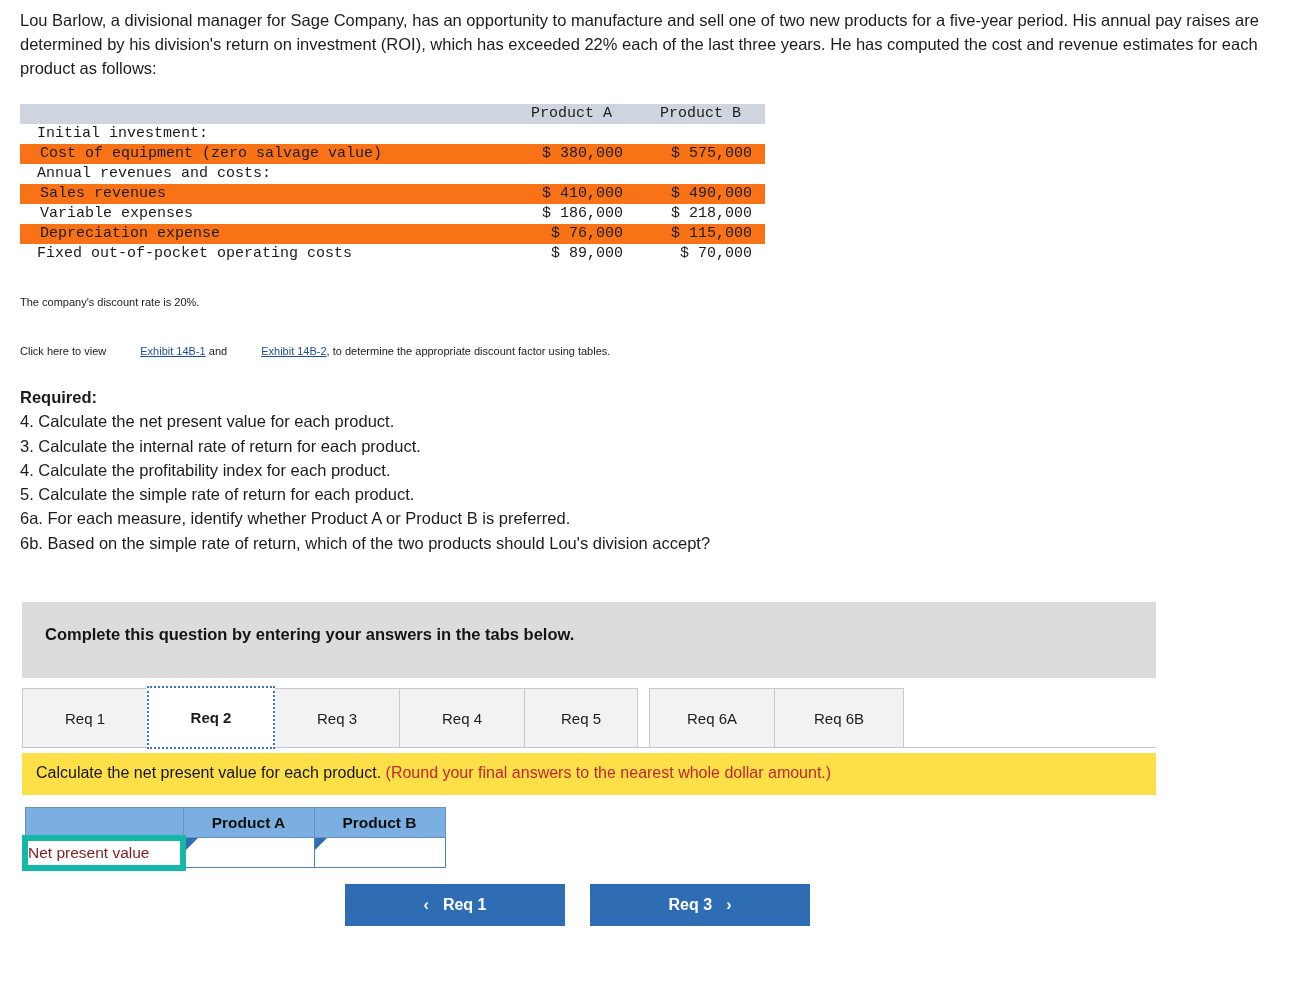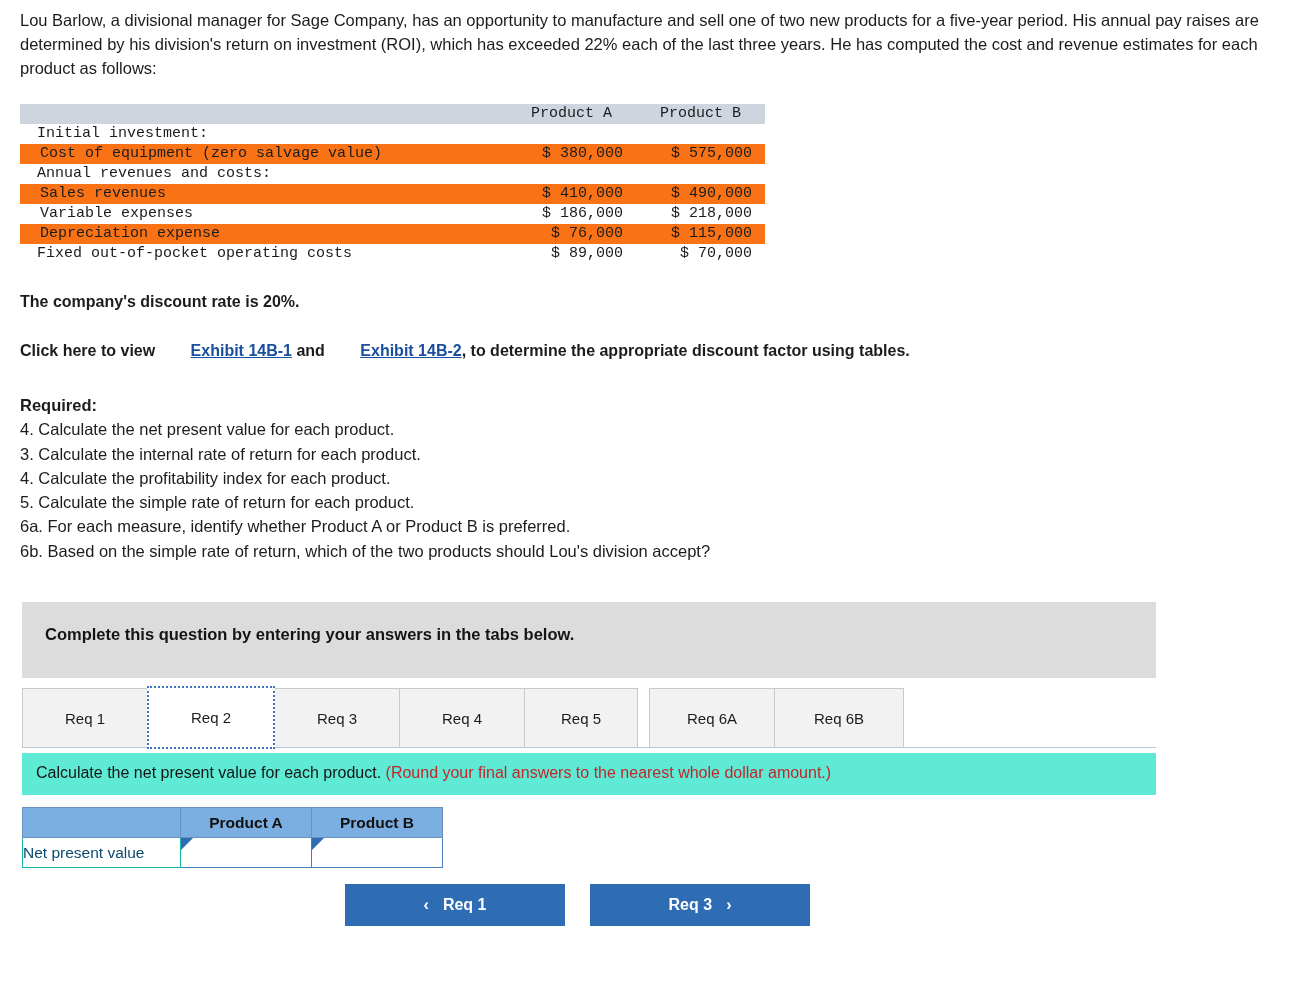--- a/index.html
+++ b/index.html
@@ -58,36 +58,35 @@
     padding-right: 13px;
   }
   .col-lbl { width: 487px; }
   .col-a   { width: 129px; }
   .col-b   { width: 129px; }
 
   
   .para {
     position: absolute;
     left: 20px;
-    font-size: 16px;
+    font-size: 11px;
     line-height: 24px;
     color: #1c1c1c;
-    font-weight: bold;
   }
   .discount-rate { top: 290px; }
   .exhibit-line  { top: 339px; }
   a.exlink {
     color: #1a4fa0;
     text-decoration: underline;
     margin-left: 31px;
   }
   .required-block {
     position: absolute;
     left: 20px;
-    top: 393px;
+    top: 385px;
     font-size: 16.5px;
     line-height: 24.3px;
     color: #1c1c1c;
   }
   .required-block .hd { font-weight: bold; }
   .required-block .ri { white-space: nowrap; }
 
   
   .gray-banner {
     position: absolute;
@@ -130,30 +129,31 @@
     font-size: 15px;
     color: #1c1c1c;
   }
   .tab.active {
     background: #ffffff;
     border: 2px dotted #3a77c0;
     border-bottom: 2px dotted #3a77c0;
     top: -2px;
     height: 63px;
     z-index: 3;
+    font-weight: bold;
   }
 
   
   .blue-bar {
     position: absolute;
     left: 22px;
     top: 753px;
     width: 1134px;
     height: 42px;
-    background: #5eead4;
+    background: #fde047;
   }
   .blue-bar .txt {
     position: absolute;
     left: 14px;
     top: 11px;
     font-size: 16px;
     color: #151515;
   }
   .blue-bar .note { color: #c0272d; }
 
@@ -176,22 +176,22 @@
     color: #111111;
     font-weight: bold;
     text-align: center;
   }
   .ans-table thead th.blank { background: #7bafe2; }
   .ah-lbl { width: 158px; }
   .ah-a   { width: 131px; }
   .ah-b   { width: 131px; }
   .ans-table td.rowlbl {
     background: #ffffff;
-    color: #0c4a6e;
-    border: 1px solid #14b8a6;
+    color: #7f1d1d;
+    border: 6px solid #14b8a6;
   }
   .cellbox {
     position: relative;
     background: #ffffff;
     border: 1px solid #4a7fbd !important;
   }
   .cellbox .tri {
     position: absolute;
     left: 0;
     top: 0;

